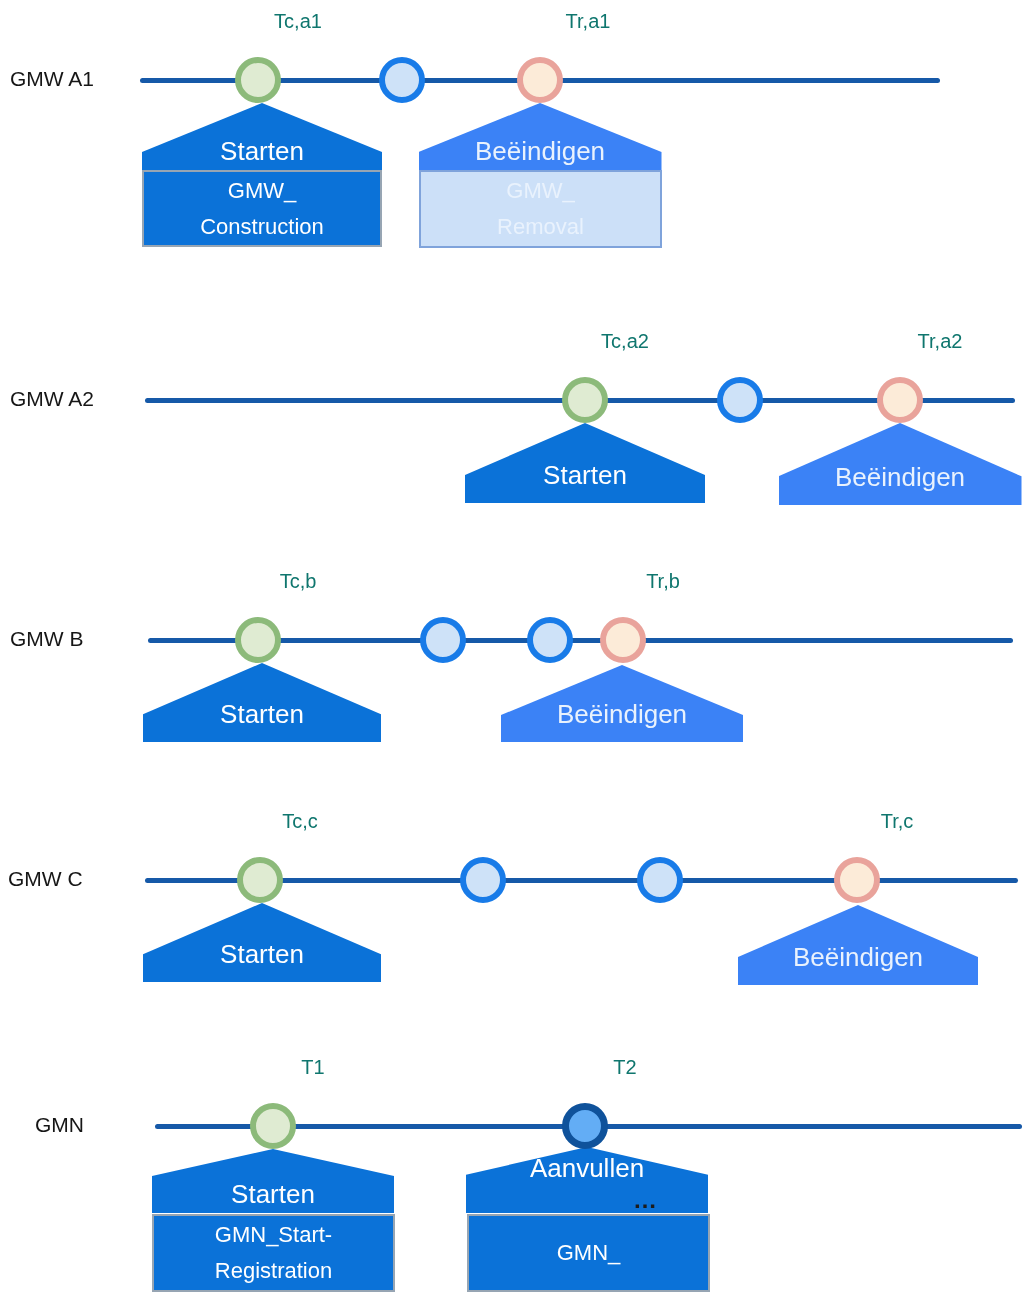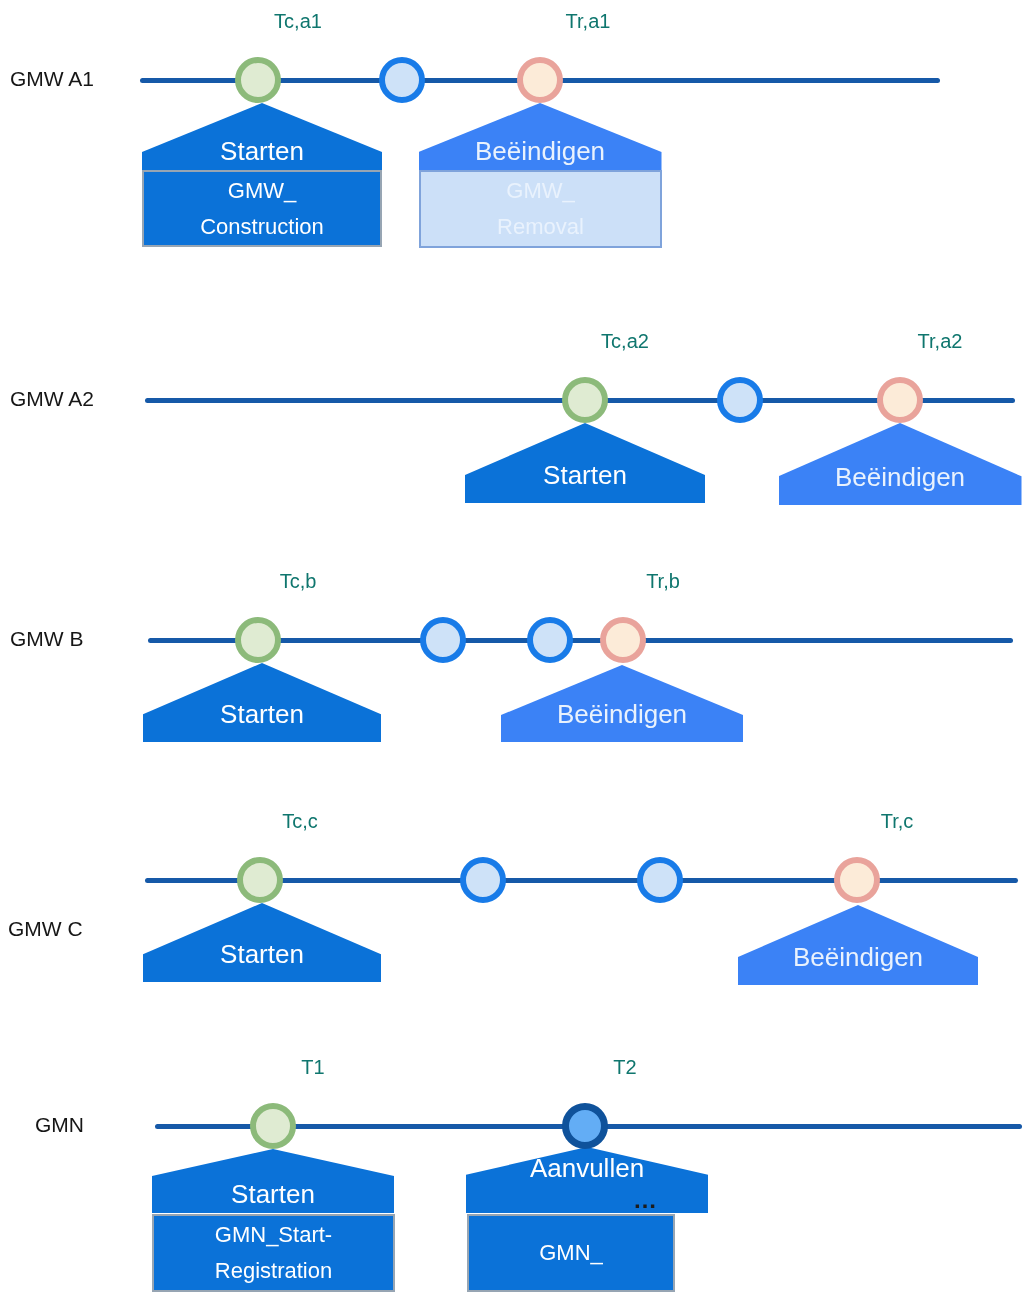--- a/index.html
+++ b/index.html
@@ -84,21 +84,21 @@
       </div>
       <div class="abs ev ev-green" style="left: 235px; top: 617px;"></div>
       <div class="abs tag" style="left: 258px; top: 570px;">Tc,b</div>
       <div class="abs ev ev-blue" style="left: 420px; top: 617px;"></div>
       <div class="abs ev ev-blue" style="left: 527px; top: 617px;"></div>
       <div class="abs ev ev-pink" style="left: 600px; top: 617px;"></div>
       <div class="abs tag" style="left: 623px; top: 570px;">Tr,b</div>
     </div>
     <div class="abs" style="left: 0px; top: 0px;">
       <div class="abs tl-line" style="left: 145px; top: 878px; width: 873px;"></div>
-      <div class="abs row-label" style="left: 8px; top: 917px;">GMW C</div>
+      <div class="abs row-label" style="left: 8px; top: 867px;">GMW C</div>
       <div class="abs pent active align-low" style="left: 143px; top: 903px; width: 238px; height: 79px; clip-path: polygon(50% 0%, 100% 65%, 100% 100%, 0% 100%, 0% 65%);">
         <span class="lbl">Starten</span>
       </div>
       <div class="abs pent inactive align-low" style="left: 738px; top: 905px; width: 240px; height: 80px; clip-path: polygon(50% 0%, 100% 65%, 100% 100%, 0% 100%, 0% 65%);">
         <span class="lbl">Beëindigen</span>
       </div>
       <div class="abs ev ev-green" style="left: 237px; top: 857px;"></div>
       <div class="abs tag" style="left: 260px; top: 810px;">Tc,c</div>
       <div class="abs ev ev-blue" style="left: 460px; top: 857px;"></div>
       <div class="abs ev ev-blue" style="left: 637px; top: 857px;"></div>
@@ -112,21 +112,21 @@
         <span class="lbl">Starten</span>
       </div>
       <div class="abs doc active" style="left: 152px; top: 1214px; width: 243px; height: 78px;">
         <div>GMN_Start-</div>
         <div>Registration</div>
       </div>
       <div class="abs pent active align-center" style="left: 466px; top: 1147px; width: 242px; height: 66px; clip-path: polygon(50% 0%, 100% 42%, 100% 100%, 0% 100%, 0% 42%);">
         <span class="lbl">Aanvullen</span>
       </div>
       <div class="abs ellipsis" style="left: 633px; top: 1188px;">…</div>
-      <div class="abs doc active" style="left: 467px; top: 1214px; width: 208px; height: 78px;">
+      <div class="abs doc active" style="left: 467px; top: 1214px; width: 243px; height: 78px;">
         <div>GMN_</div>
       </div>
       <div class="abs ev ev-green" style="left: 250px; top: 1103px;"></div>
       <div class="abs tag" style="left: 273px; top: 1056px;">T1</div>
       <div class="abs ev ev-navy" style="left: 562px; top: 1103px;"></div>
       <div class="abs tag" style="left: 585px; top: 1056px;">T2</div>
     </div>
   </div>
 
 </body></html>

